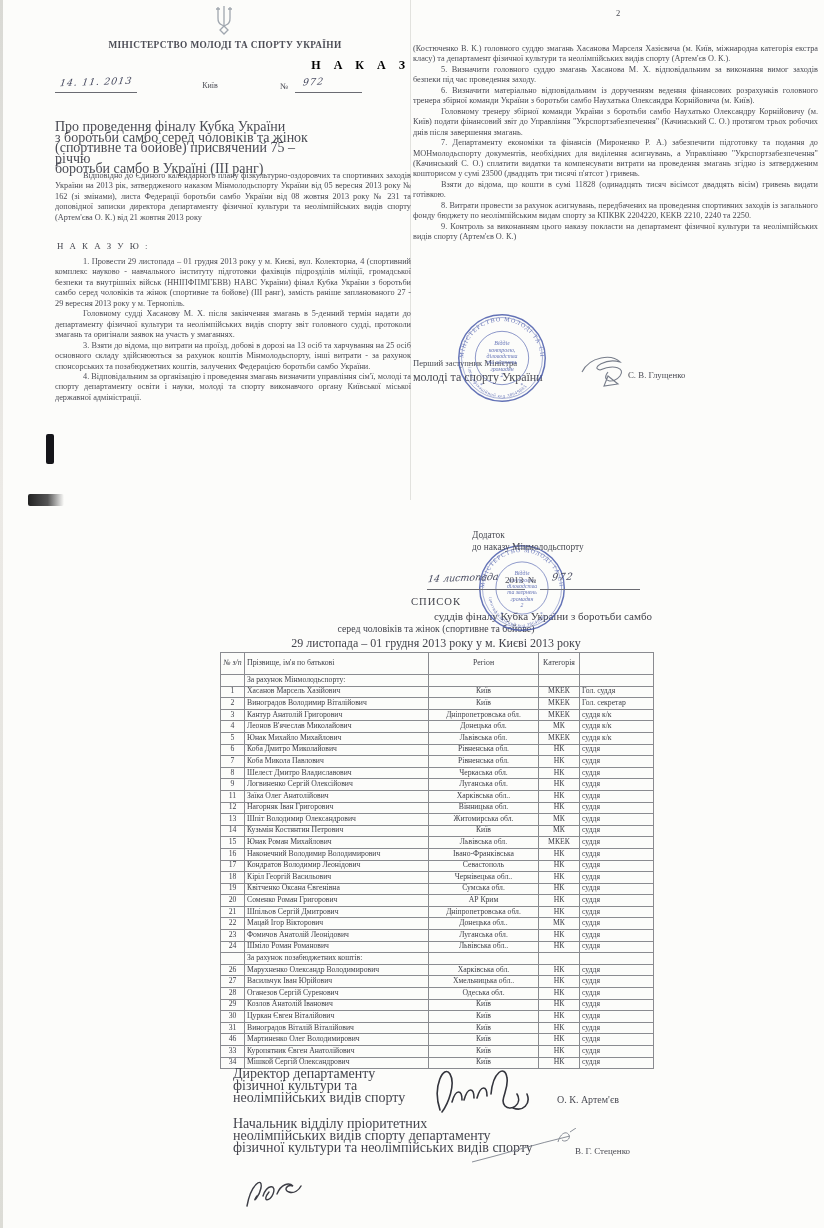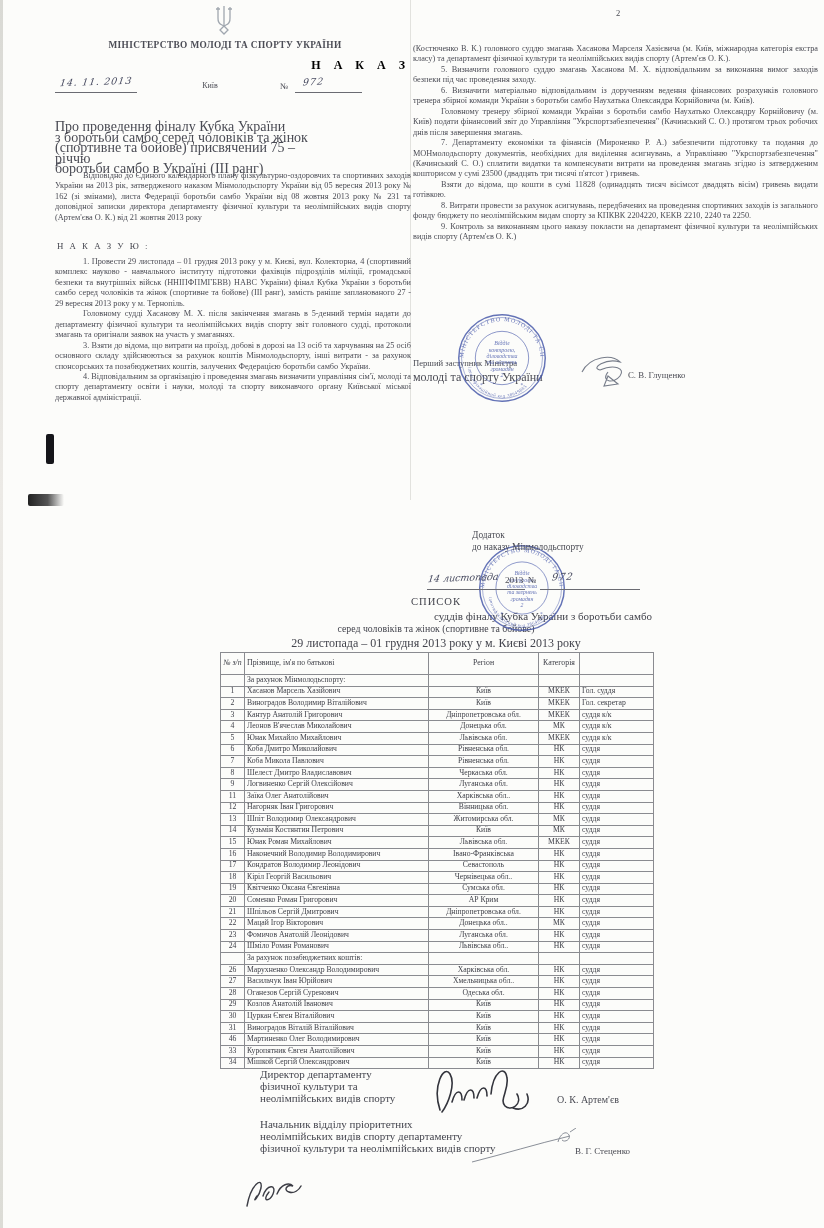--- a/index.html
+++ b/index.html
@@ -53,21 +53,21 @@
       color:#3f4049;padding:0 2px 1px 2px;overflow:hidden;white-space:nowrap;}
   table.judges th{height:20px;font-size:7.8px;}
   table.judges td{height:9.6px;}
   td.c-num{text-align:center;}
   td.c-name,th.h-name{text-align:left;padding-left:6px;white-space:normal;}
   td.c-region{text-align:center;}
   td.c-cat{text-align:center;}
   td.c-role{text-align:left;padding-left:5px;}
   th.h-num{white-space:normal;line-height:1.1;font-style:italic;}
   
-  .sig-block{font-size:11px;line-height:12px;color:#45464f;margin-left:27px;}
+  .sig-block{font-size:14px;line-height:12px;color:#45464f;}
   .ax-sig1{left:233px;top:1068px;}
   .ax-sig2{left:233px;top:1118px;}
   .ax-sig1-name{left:557px;top:1094px;font-size:10px;}
   .ax-sig2-name{left:575px;top:1146px;font-size:9px;}
   .svg-art{left:428px;top:1058px;}
   .svg-ste{left:470px;top:1128px;}
   .svg-glu{left:578px;top:350px;}
   .svg-scr{left:243px;top:1172px;}
   
   .art-bar{left:46px;top:434px;width:8px;height:30px;background:#15151a;border-radius:2px;filter:blur(.4px);}

